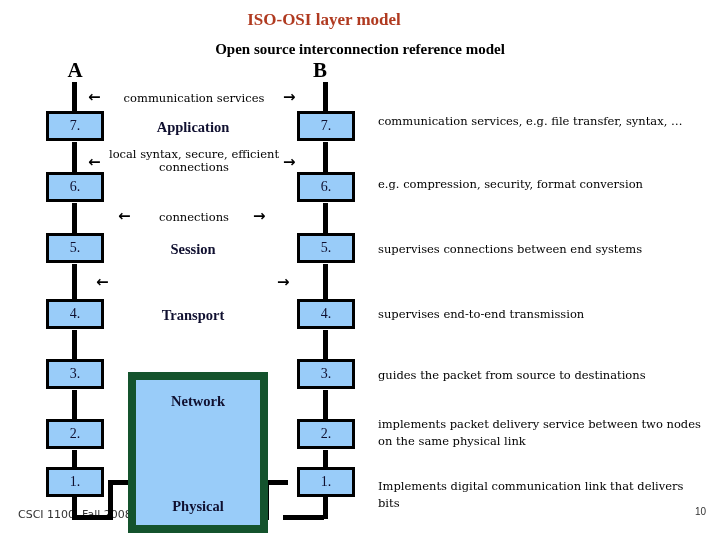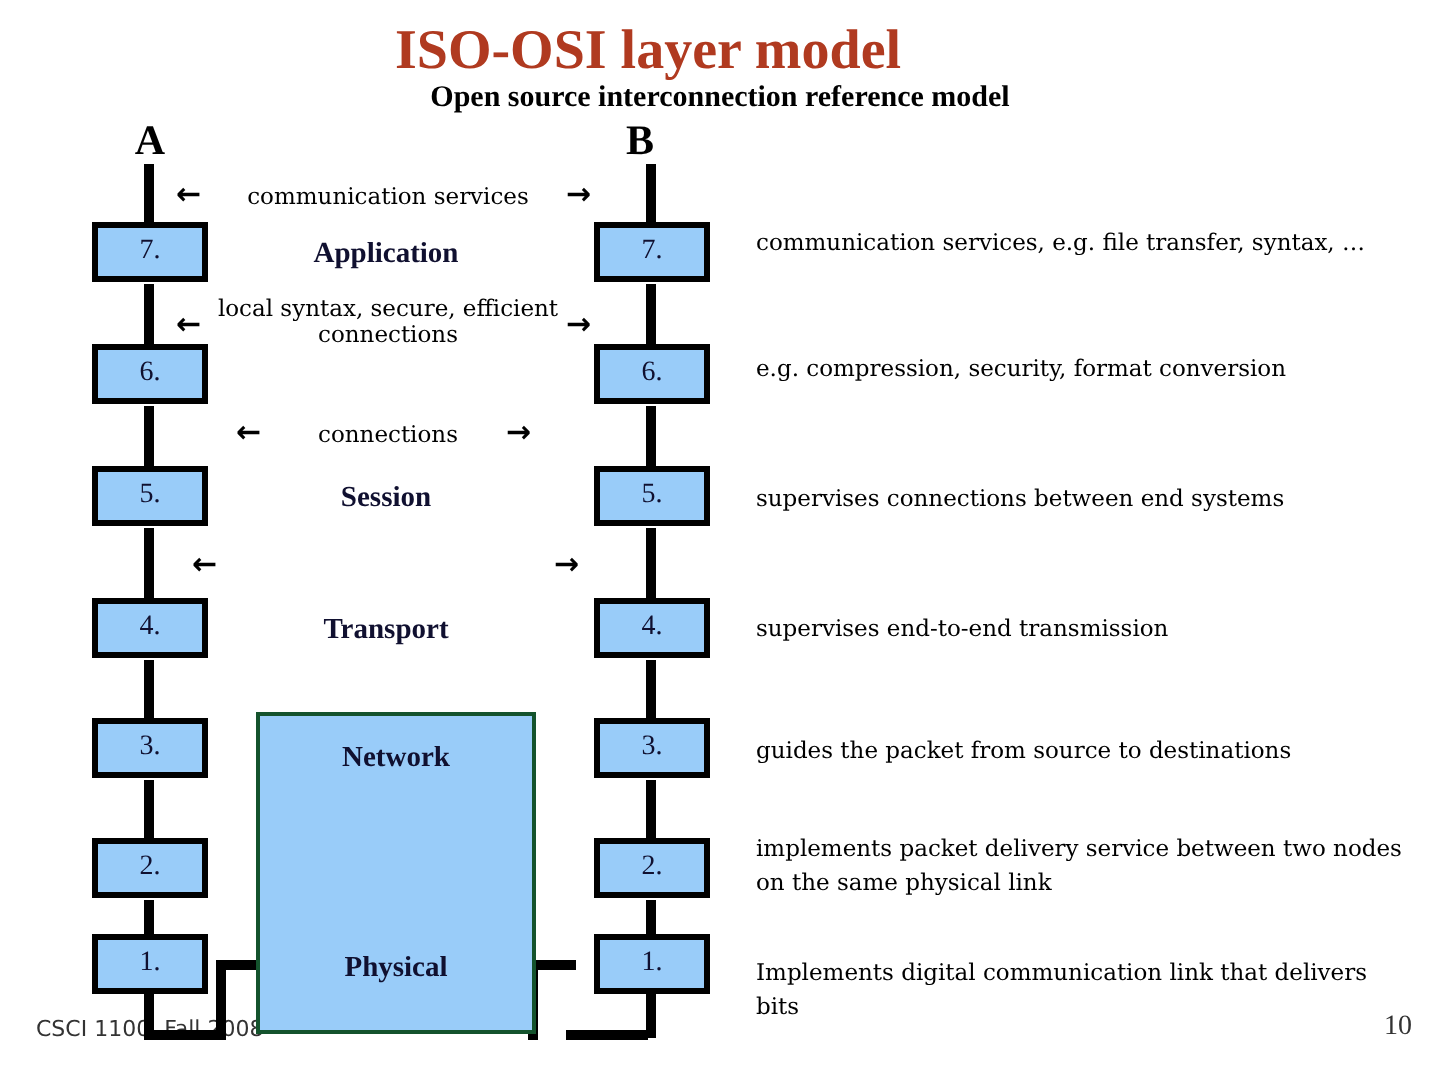--- a/index.html
+++ b/index.html
@@ -22,21 +22,21 @@
     width: 720px;
     height: 540px;
   }
 
   
   .title {
     position: absolute;
     left: 0; top: 10px;
     width: 648px;
     text-align: center;
-    font-size: 28px;
+    font-size: 17px;
     font-weight: bold;
     color: #b03a20;
     letter-spacing: 0px;
   }
   .subtitle {
     position: absolute;
     left: 0; top: 41px;
     width: 720px;
     text-align: center;
     font-size: 15px;
@@ -113,25 +113,25 @@
     line-height: 1;
     color: #000000;
     font-family: "DejaVu Sans", sans-serif;
     font-weight: bold;
   }
 
   
   #medium-box {
     position: absolute;
     left: 128px;
-    top: 356px;
+    top: 372px;
     width: 140px;
     height: 161px;
     background: #99ccf9;
-    border: 2px solid #14532d;
+    border: 8px solid #14532d;
     box-sizing: border-box;
     z-index: 4;
   }
   .medium-name {
     position: absolute;
     width: 100%;
     text-align: center;
     font-size: 14.5px;
     font-weight: bold;
     color: #101030;
@@ -163,22 +163,22 @@
     top: 508px;
     font-family: "DejaVu Sans", "Liberation Sans", sans-serif;
     font-size: 11px;
     color: #333333;
     z-index: 0;
   }
   #page-number {
     position: absolute;
     right: 14px;
     top: 506px;
-    font-family: Liberation Serif, serif;
-    font-size: 14px;
+    font-family: Liberation Sans, sans-serif;
+    font-size: 10px;
     color: #333333;
     margin-left: 17px;
   }
 </style>
 </head>
 <body>
 
 <div id="slide">
 
   <div class="title">ISO-OSI layer model</div>

